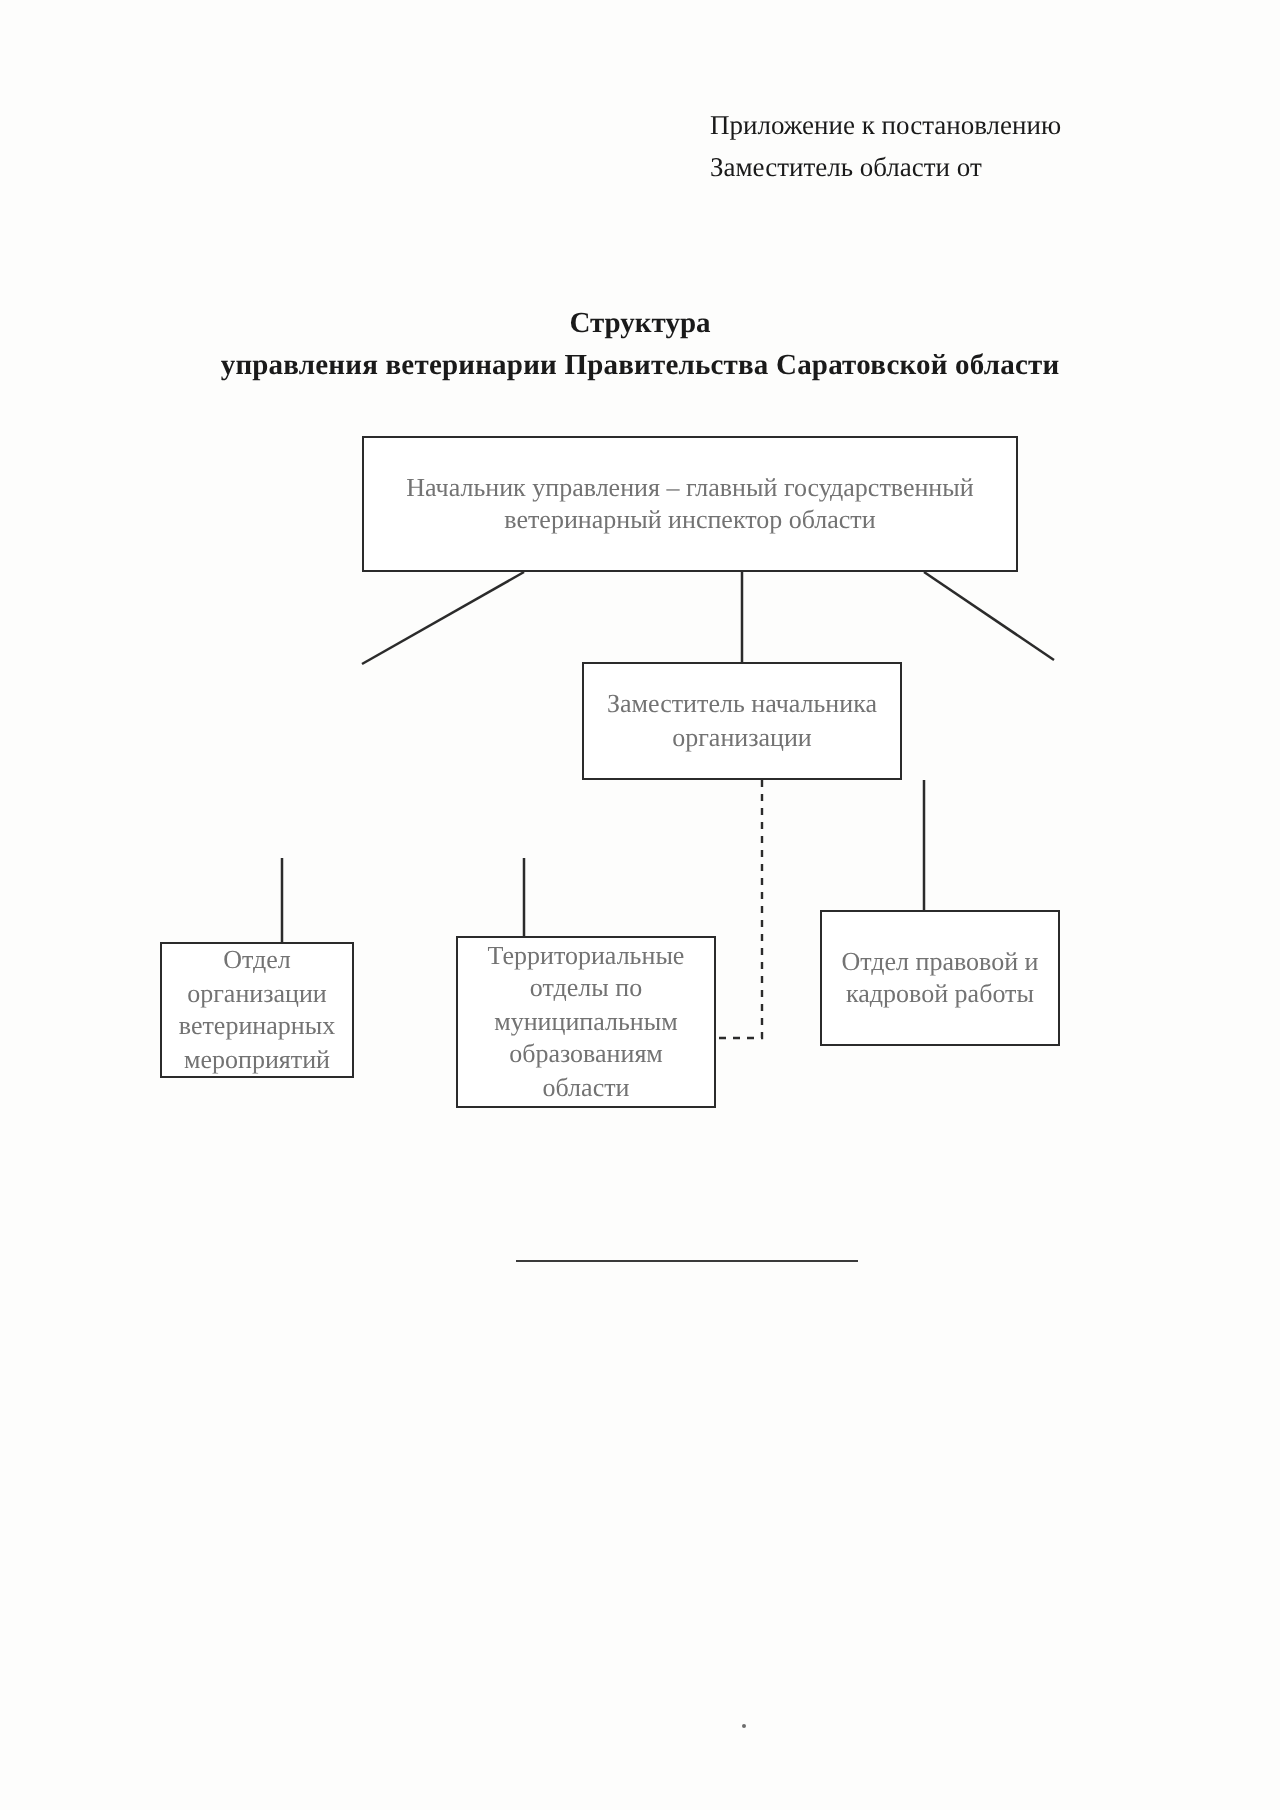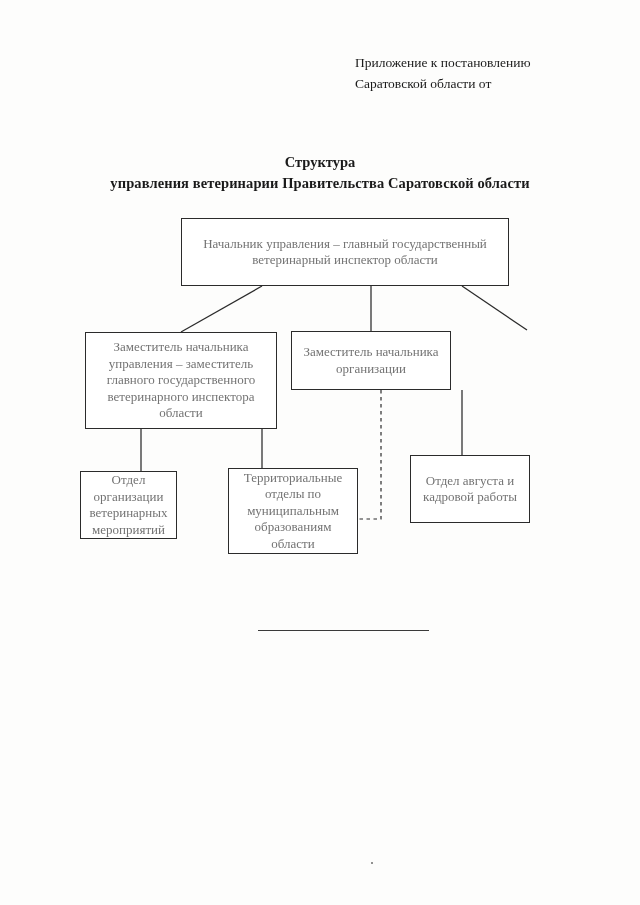--- a/index.html
+++ b/index.html
@@ -109,21 +109,21 @@
     border-radius: 50%;
   }
 </style>
 </head>
 <body>
 
 <div class="page">
 
   <div class="header-block">
     <div class="header-line">Приложение к постановлению</div>
-    <div class="header-line">Саратовской области от</div>
+    <div class="header-line">Заместитель области от</div>
   </div>
 
   <div class="doc-title">
     <div class="t1">Структура</div>
     <div class="t2">управления ветеринарии Правительства Саратовской области</div>
   </div>
 
   <div class="chart">
     <svg width="640" height="905" xmlns="http://www.w3.org/2000/svg">
       <g stroke="#2b2b2b" stroke-width="1.25" fill="none" shape-rendering="geometricPrecision">
@@ -144,37 +144,34 @@
 
         <path d="M 381 390 L 381 519 L 358 519"></path>
       </g>
     </svg>
   </div>
 
   <div class="node" id="node-head">
     <span>Начальник управления – главный государственный ветеринарный инспектор области</span>
   </div>
 
-  <div class="node" id="node-deputy-chief">
-    <span>Заместитель начальника управления – заместитель главного государственного ветеринарного инспектора области</span>
-  </div>
 
   <div class="node" id="node-deputy">
     <span>Заместитель начальника организации</span>
   </div>
 
 
   <div class="node" id="node-vet-org">
     <span>Отдел организации ветеринарных мероприятий</span>
   </div>
 
   <div class="node" id="node-territorial">
     <span>Территориальные отделы по муниципальным образованиям области</span>
   </div>
 
   <div class="node" id="node-legal">
-    <span>Отдел августа и кадровой работы</span>
+    <span>Отдел правовой и кадровой работы</span>
   </div>
 
   <div class="separator"></div>
   <div class="speck"></div>
 
 </div>
 
 </body></html>

